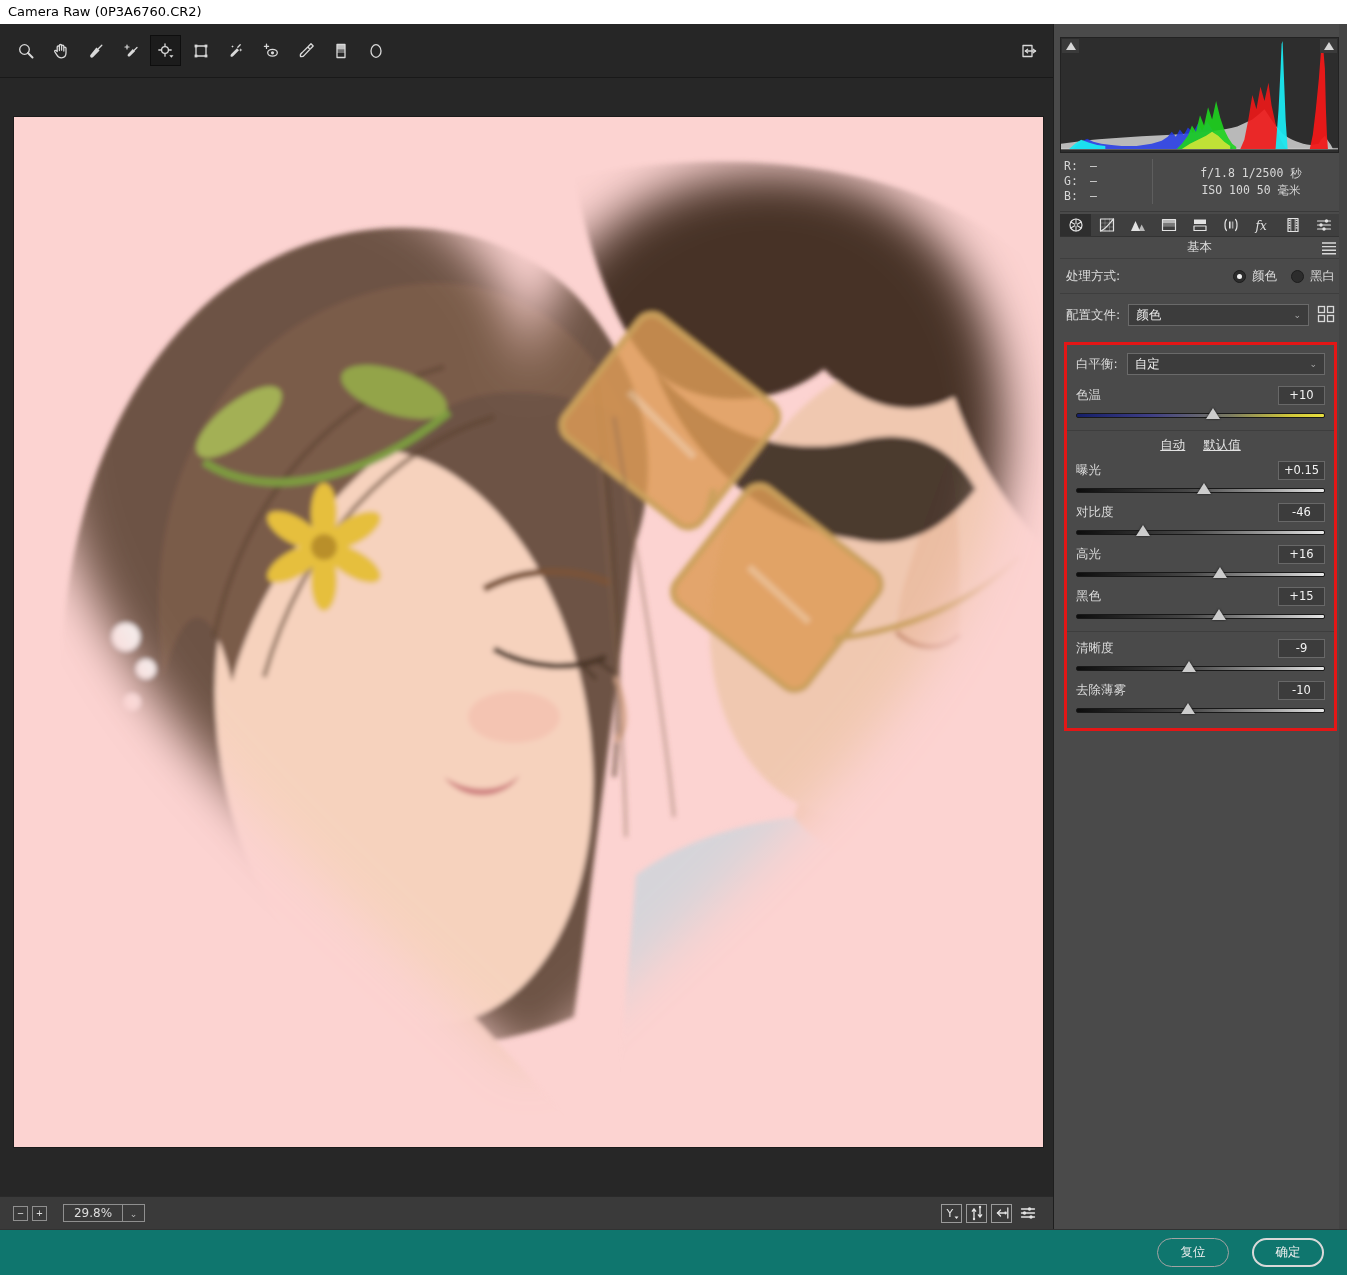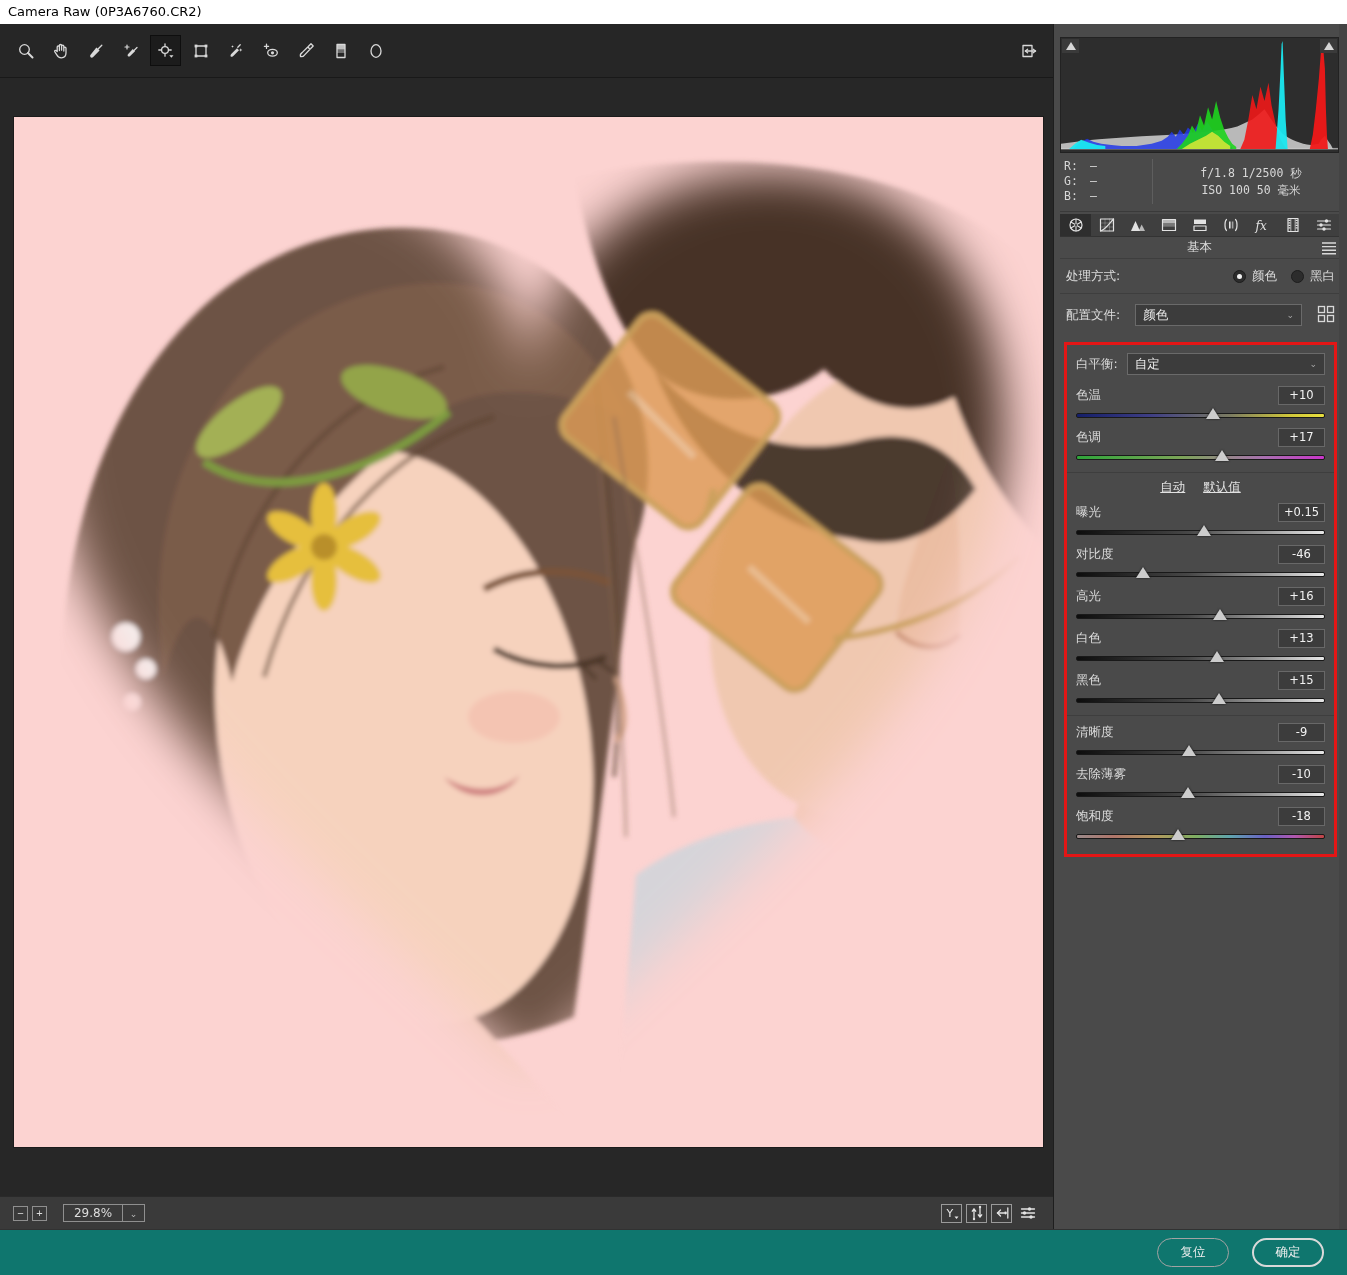--- a/index.html
+++ b/index.html
@@ -109,21 +109,21 @@
   .row-process .spacer { flex:1; }
   .radio-group { display:flex; align-items:center; gap:6px; margin-left:14px; cursor:pointer; }
   .radio {
     width:13px; height:13px; border-radius:50%; background:#2c2c2c;
     border:1px solid #1d1d1d; position:relative; flex:none;
   }
   .radio.selected::after {
     content:""; position:absolute; left:3px; top:3px; width:5px; height:5px;
     border-radius:50%; background:#f2f2f2;
   }
-  .row-profile { padding:10px 4px 10px 6px; gap:15px; }
+  .row-profile { padding:10px 4px 10px 6px; gap:8px; }
   .dropdown {
     flex:1; height:22px; background:#3c3c3c; border:1px solid #6a6a6a;
     display:flex; align-items:center; padding:0 7px; font-size:12.5px; color:#ececec; cursor:pointer;
   }
   .dropdown .chev { margin-left:auto; color:#a8a8a8; font-size:9px; }
   .grid-icon { background:none; border:none; padding:0; cursor:pointer; }
   .grid-icon svg { stroke:#d9d9d9; fill:none; stroke-width:1.3; }
   
   .adjust-box {
     margin:6px 2px 0 4px; border:3px solid #e41616; padding:6px 9px 12px 9px;
@@ -573,30 +573,20 @@
     <div class="slider-head">
       <span class="slider-label">色温</span>
       <div class="value-box">+10</div>
     </div>
     <div class="track-wrap">
       <div class="track grad-temp"></div>
       <div class="thumb" style="left: 55%;"></div>
     </div>
   </div>
 
-  <div class="slider">
-    <div class="slider-head">
-      <span class="slider-label">色调</span>
-      <div class="value-box">+17</div>
-    </div>
-    <div class="track-wrap">
-      <div class="track grad-tint"></div>
-      <div class="thumb" style="left: 58.5%;"></div>
-    </div>
-  </div>
 </div>
       <hr class="section-divider">
       <div class="links-row">
         <button class="linkbtn">自动</button>
         <button class="linkbtn">默认值</button>
       </div>
       <div id="tone-sliders">
   <div class="slider">
     <div class="slider-head">
       <span class="slider-label">曝光</span>
@@ -624,30 +614,20 @@
       <span class="slider-label">高光</span>
       <div class="value-box">+16</div>
     </div>
     <div class="track-wrap">
       <div class="track grad-tone"></div>
       <div class="thumb" style="left: 58%;"></div>
     </div>
   </div>
 
 
-  <div class="slider">
-    <div class="slider-head">
-      <span class="slider-label">白色</span>
-      <div class="value-box">+13</div>
-    </div>
-    <div class="track-wrap">
-      <div class="track grad-tone"></div>
-      <div class="thumb" style="left: 56.5%;"></div>
-    </div>
-  </div>
 
   <div class="slider">
     <div class="slider-head">
       <span class="slider-label">黑色</span>
       <div class="value-box">+15</div>
     </div>
     <div class="track-wrap">
       <div class="track grad-tone"></div>
       <div class="thumb" style="left: 57.5%;"></div>
     </div>
@@ -671,30 +651,20 @@
       <span class="slider-label">去除薄雾</span>
       <div class="value-box">-10</div>
     </div>
     <div class="track-wrap">
       <div class="track grad-tone"></div>
       <div class="thumb" style="left: 45%;"></div>
     </div>
   </div>
 
 
-  <div class="slider">
-    <div class="slider-head">
-      <span class="slider-label">饱和度</span>
-      <div class="value-box">-18</div>
-    </div>
-    <div class="track-wrap">
-      <div class="track grad-rainbow"></div>
-      <div class="thumb" style="left: 41%;"></div>
-    </div>
-  </div>
 </div>
     </div>
 
   </div>
 </div>
 
 <div class="footer">
   <button class="pillbtn">复位</button>
   <button class="pillbtn primary">确定</button>
 </div>

